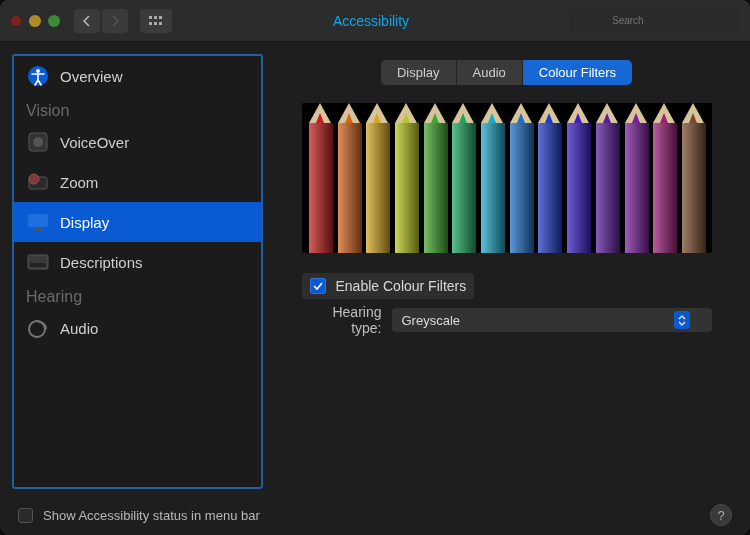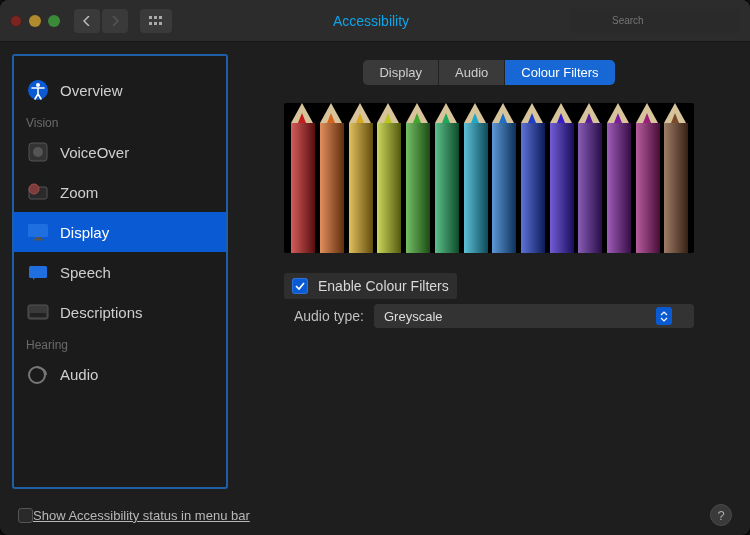--- a/index.html
+++ b/index.html
@@ -42,28 +42,28 @@
   .searchwrap{
     width:170px;height:24px;background:#2a2a2a;border-radius:4px;
     display:flex;align-items:center;padding:0 8px;gap:6px;color:#6a6a6a;
   }
   .searchwrap input{
     flex:1;background:transparent;border:none;outline:none;color:#84cc16;font-size:10px;margin-left:28px;
   }
   
   .body{flex:1;display:flex;padding:12px 12px 6px 12px; gap:12px;}
   .sidebar{
-    width:216px;
+    width:251px;
     border:2px solid #1f5fa8;
     border-radius:3px;
     background:#1b1b1b;
     overflow-y:auto;
-    padding:14px 0;
-  }
-  .section-label{color:#6a6a6a;font-size:12px;padding:6px 12px 2px;}
+    padding:0 0;
+  }
+  .section-label{color:#6a6a6a;font-size:16px;padding:6px 12px 2px;}
   .item{
     display:flex;align-items:center;gap:10px;
     height:40px;padding:0 12px;
     color:#cfcfcf;font-size:15px;
     cursor:default;
   }
   .item.selected{background:#0a5bd3;color:#fff;}
   .item .icon{width:24px;height:24px;display:flex;align-items:center;justify-content:center;color:#9aa;}
   .content{flex:1;display:flex;flex-direction:column;align-items:center;padding-top:6px;}
   .tabs{display:flex;background:#2f2f2f;border-radius:5px;overflow:hidden;}
@@ -102,21 +102,21 @@
   .select{
     flex:1;background:#333;border-radius:4px;height:24px;display:flex;
     align-items:center;justify-content:space-between;padding:0 22px 0 10px;color:#ddd;font-size:13px;
   }
   .select .chev{width:16px;height:18px;background:#0a5bd3;border-radius:3px;display:flex;flex-direction:column;align-items:center;justify-content:center;gap:1px;}
   .select .chev svg{display:block;}
   .footer{
     height:40px;display:flex;align-items:center;padding:0 18px;color:#b8b8b8;font-size:13px;
     justify-content:space-between;
   }
-  .footer .left{display:flex;align-items:center;text-decoration:underline;}
+  .footer .left{display:flex;align-items:center;gap:10px;}
   .footer .cb{width:15px;height:15px;border:1px solid #555;border-radius:3px;background:#2a2a2a;}
   .helpbtn{width:22px;height:22px;border-radius:50%;background:#3a3a3a;color:#aaa;display:flex;align-items:center;justify-content:center;font-size:13px;border:1px solid #4a4a4a;}
 </style>
 </head>
 <body>
 
 <div class="window">
 
   <div class="titlebar">
     <div class="traffic">
@@ -193,29 +193,20 @@
             <svg width="22" height="18" viewBox="0 0 22 18">
               <rect x="1" y="1" width="20" height="13" rx="1.5" fill="#1f6fe0"></rect>
               <rect x="8" y="14" width="6" height="2" fill="#555"></rect>
               <rect x="6" y="16" width="10" height="1.5" fill="#555"></rect>
             </svg>
           </span>
           <span>Display</span>
         </div>
         <div class="item">
           <span class="icon">
-            <svg width="20" height="18" viewBox="0 0 20 18">
-              <rect x="1" y="3" width="18" height="12" rx="1.5" fill="#1f6fe0"></rect>
-              <path d="M5 17 L9 13 L5 13 Z" fill="#1f6fe0"></path>
-            </svg>
-          </span>
-          <span>Speech</span>
-        </div>
-        <div class="item">
-          <span class="icon">
             <svg width="22" height="16" viewBox="0 0 22 16">
               <rect x="1" y="1" width="20" height="14" rx="2" fill="#3a3a3a" stroke="#555"></rect>
               <rect x="3" y="9" width="16" height="4" rx="1" fill="#222"></rect>
             </svg>
           </span>
           <span>Descriptions</span>
         </div>
         <div class="section-label">Hearing</div>
         <div class="item">
           <span class="icon">
@@ -297,21 +288,21 @@
       <div class="controls">
         <div class="row" style="background:#2e2e2e;border-radius:3px;padding:5px 8px;width:max-content;align-items:center;">
           <div class="checkbox">
             <svg width="10" height="10" viewBox="0 0 10 10">
                 <path d="M1 5 L4 8 L9 2" stroke="#fff" stroke-width="1.6" fill="none"></path>
               </svg>
           </div>
           <span>Enable Colour Filters</span>
         </div>
         <div class="row">
-          <span style="color:#bfbfbf;width:80px;text-align:right;">Audio type:</span>
+          <span style="color:#bfbfbf;width:80px;text-align:right;">Hearing type:</span>
           <div class="select">
             <span>Greyscale</span>
             <span class="chev">
               <svg width="8" height="5" viewBox="0 0 8 5">
                   <path d="M1 4 L4 1 L7 4" stroke="#fff" stroke-width="1.2" fill="none"></path>
                 </svg>
               <svg width="8" height="5" viewBox="0 0 8 5">
                   <path d="M1 1 L4 4 L7 1" stroke="#fff" stroke-width="1.2" fill="none"></path>
                 </svg>
             </span>

